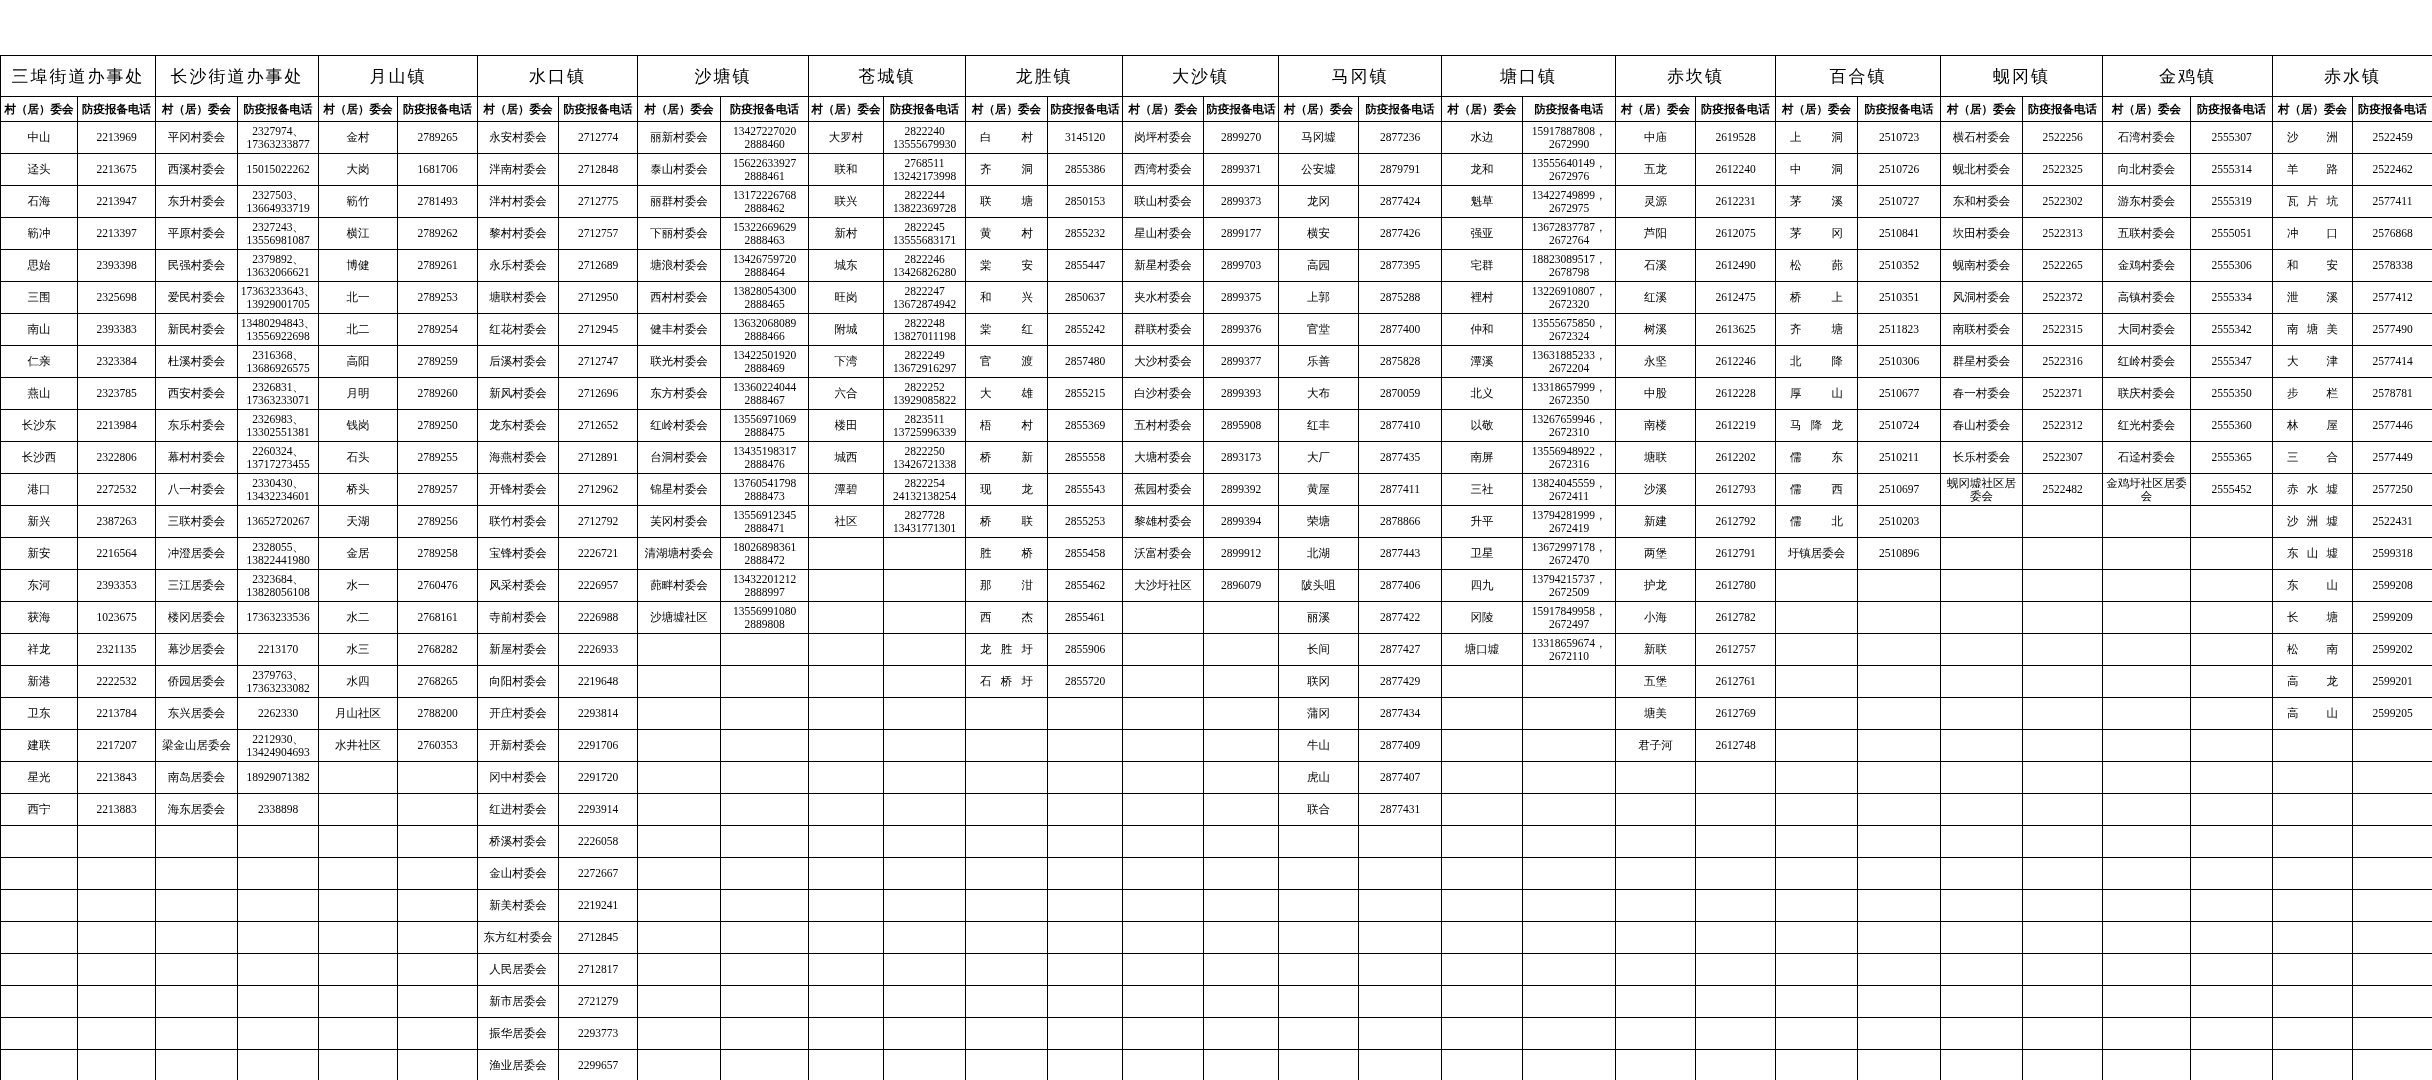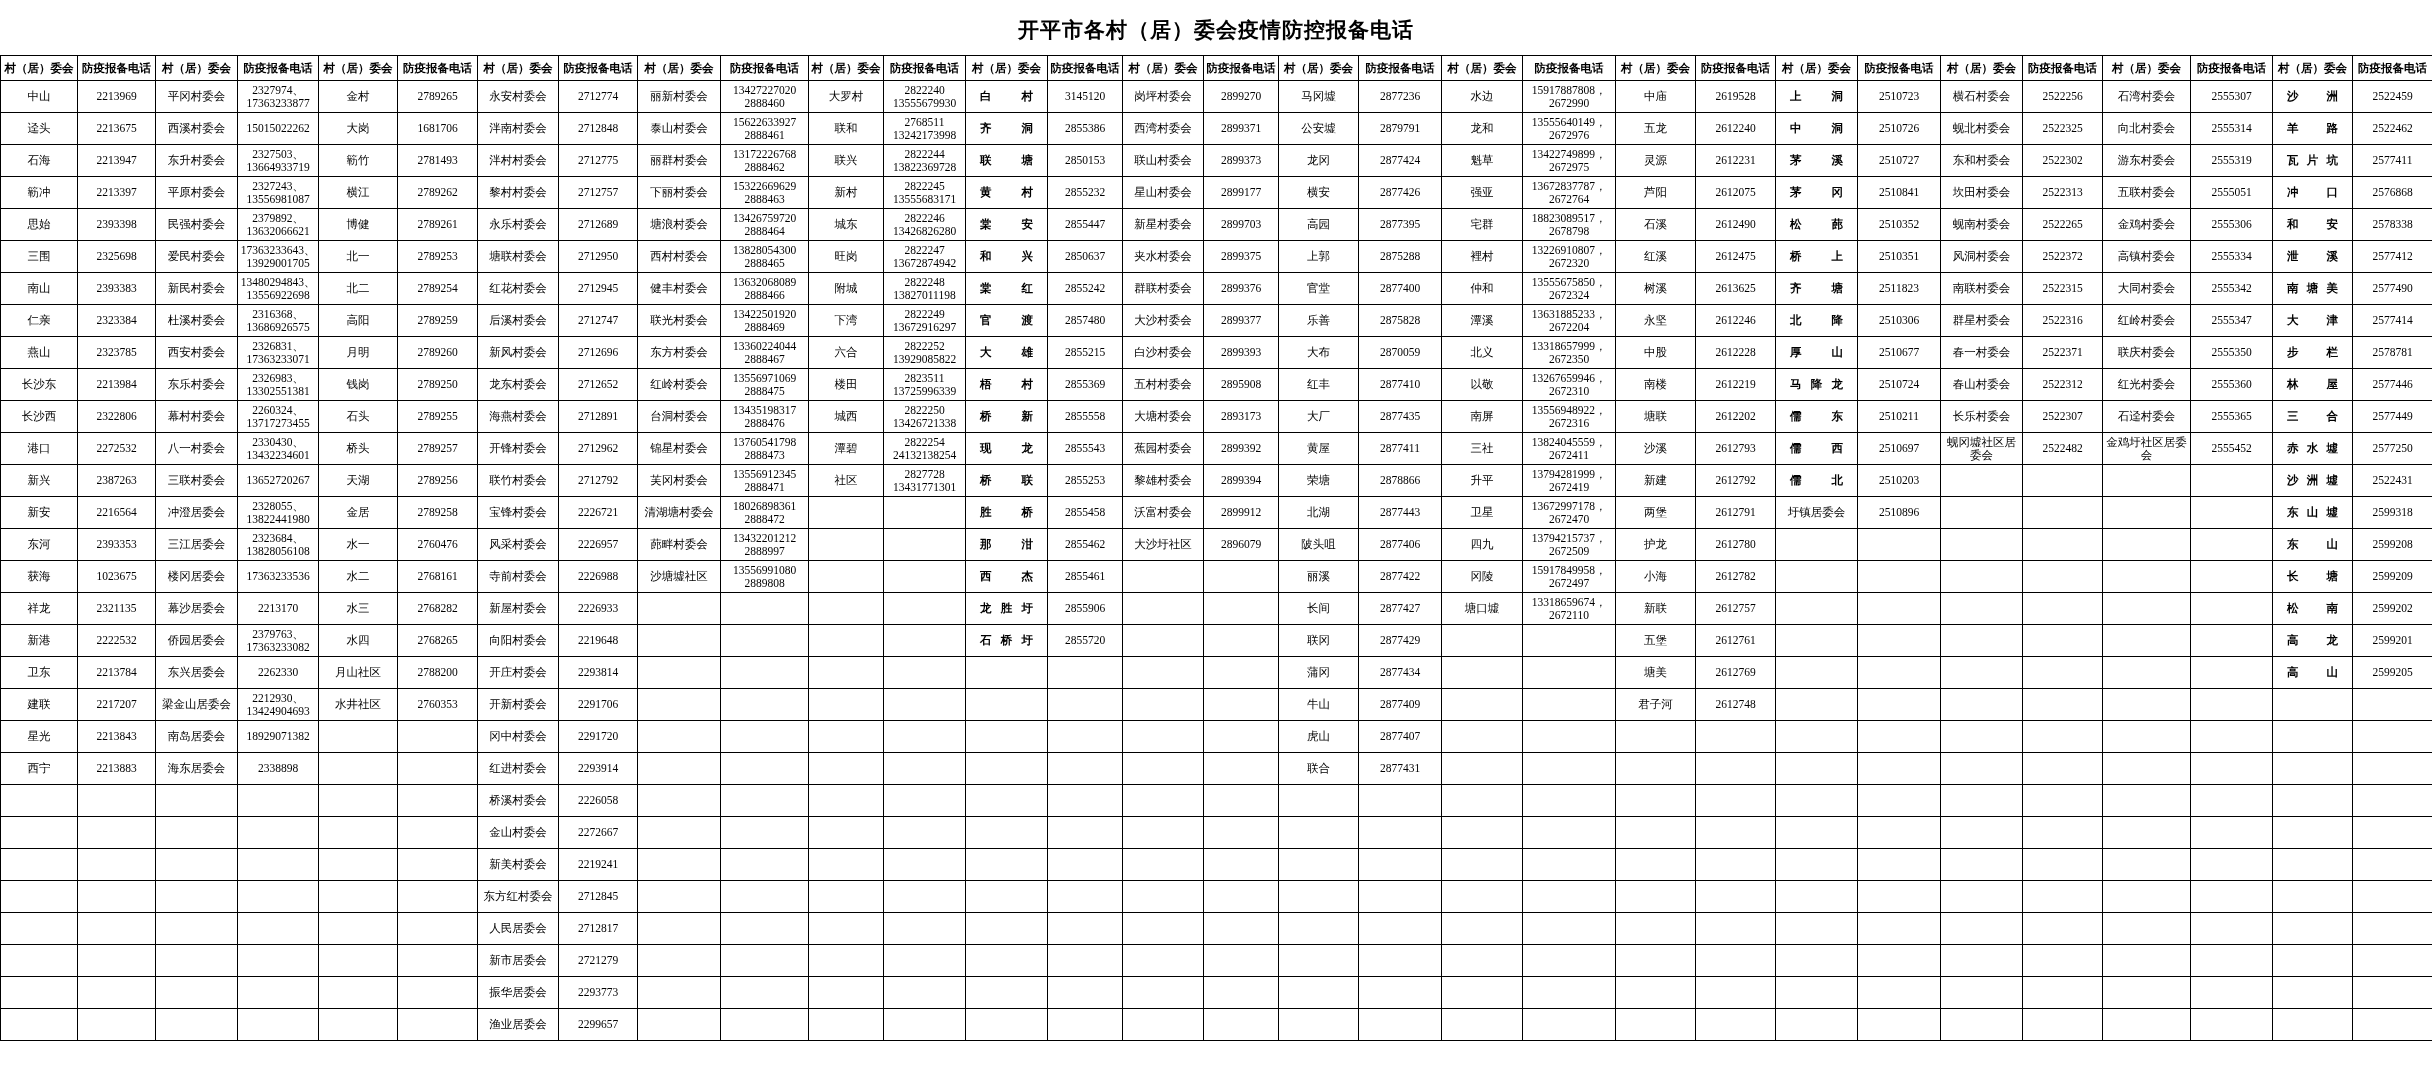--- a/index.html
+++ b/index.html
@@ -34,29 +34,27 @@
   }
   tr.data-row{height:32px;}
   tr.data-row td{
     font-size:11.5px;line-height:1.12;
     white-space:pre-line;
   }
   td.village-cell{font-size:11.5px;}
   td.village-cell.dist{
     text-align:justify;text-align-last:justify;
     padding:0 14px;
-    font-weight:bold;
   }
   td.phone-cell{font-family:"Liberation Serif","DejaVu Serif",serif;}
 </style>
 </head>
 <body>
 
 <div class="page">
-  <div class="title">开平市各村（居）委会疫情防控报备电话</div>
   <table class="phone-table">
     <colgroup>
         <col style="width: 77px;">
         <col style="width: 78px;">
         <col style="width: 82px;">
         <col style="width: 81px;">
         <col style="width: 79px;">
         <col style="width: 80px;">
         <col style="width: 81px;">
         <col style="width: 79px;">
@@ -77,20 +75,37 @@
         <col style="width: 82px;">
         <col style="width: 83px;">
         <col style="width: 82px;">
         <col style="width: 80px;">
         <col style="width: 88px;">
         <col style="width: 82px;">
         <col style="width: 80px;">
         <col style="width: 80px;">
       </colgroup>
     <thead>
+      <tr class="town-row">
+          <th colspan="2">三埠街道办事处</th>
+          <th colspan="2">长沙街道办事处</th>
+          <th colspan="2">月山镇</th>
+          <th colspan="2">水口镇</th>
+          <th colspan="2">沙塘镇</th>
+          <th colspan="2">苍城镇</th>
+          <th colspan="2">龙胜镇</th>
+          <th colspan="2">大沙镇</th>
+          <th colspan="2">马冈镇</th>
+          <th colspan="2">塘口镇</th>
+          <th colspan="2">赤坎镇</th>
+          <th colspan="2">百合镇</th>
+          <th colspan="2">蚬冈镇</th>
+          <th colspan="2">金鸡镇</th>
+          <th colspan="2">赤水镇</th>
+        </tr>
       <tr class="sub-row">
           <th>村（居）委会</th>
           <th>防疫报备电话</th>
           <th>村（居）委会</th>
           <th>防疫报备电话</th>
           <th>村（居）委会</th>
           <th>防疫报备电话</th>
           <th>村（居）委会</th>
           <th>防疫报备电话</th>
           <th>村（居）委会</th>

